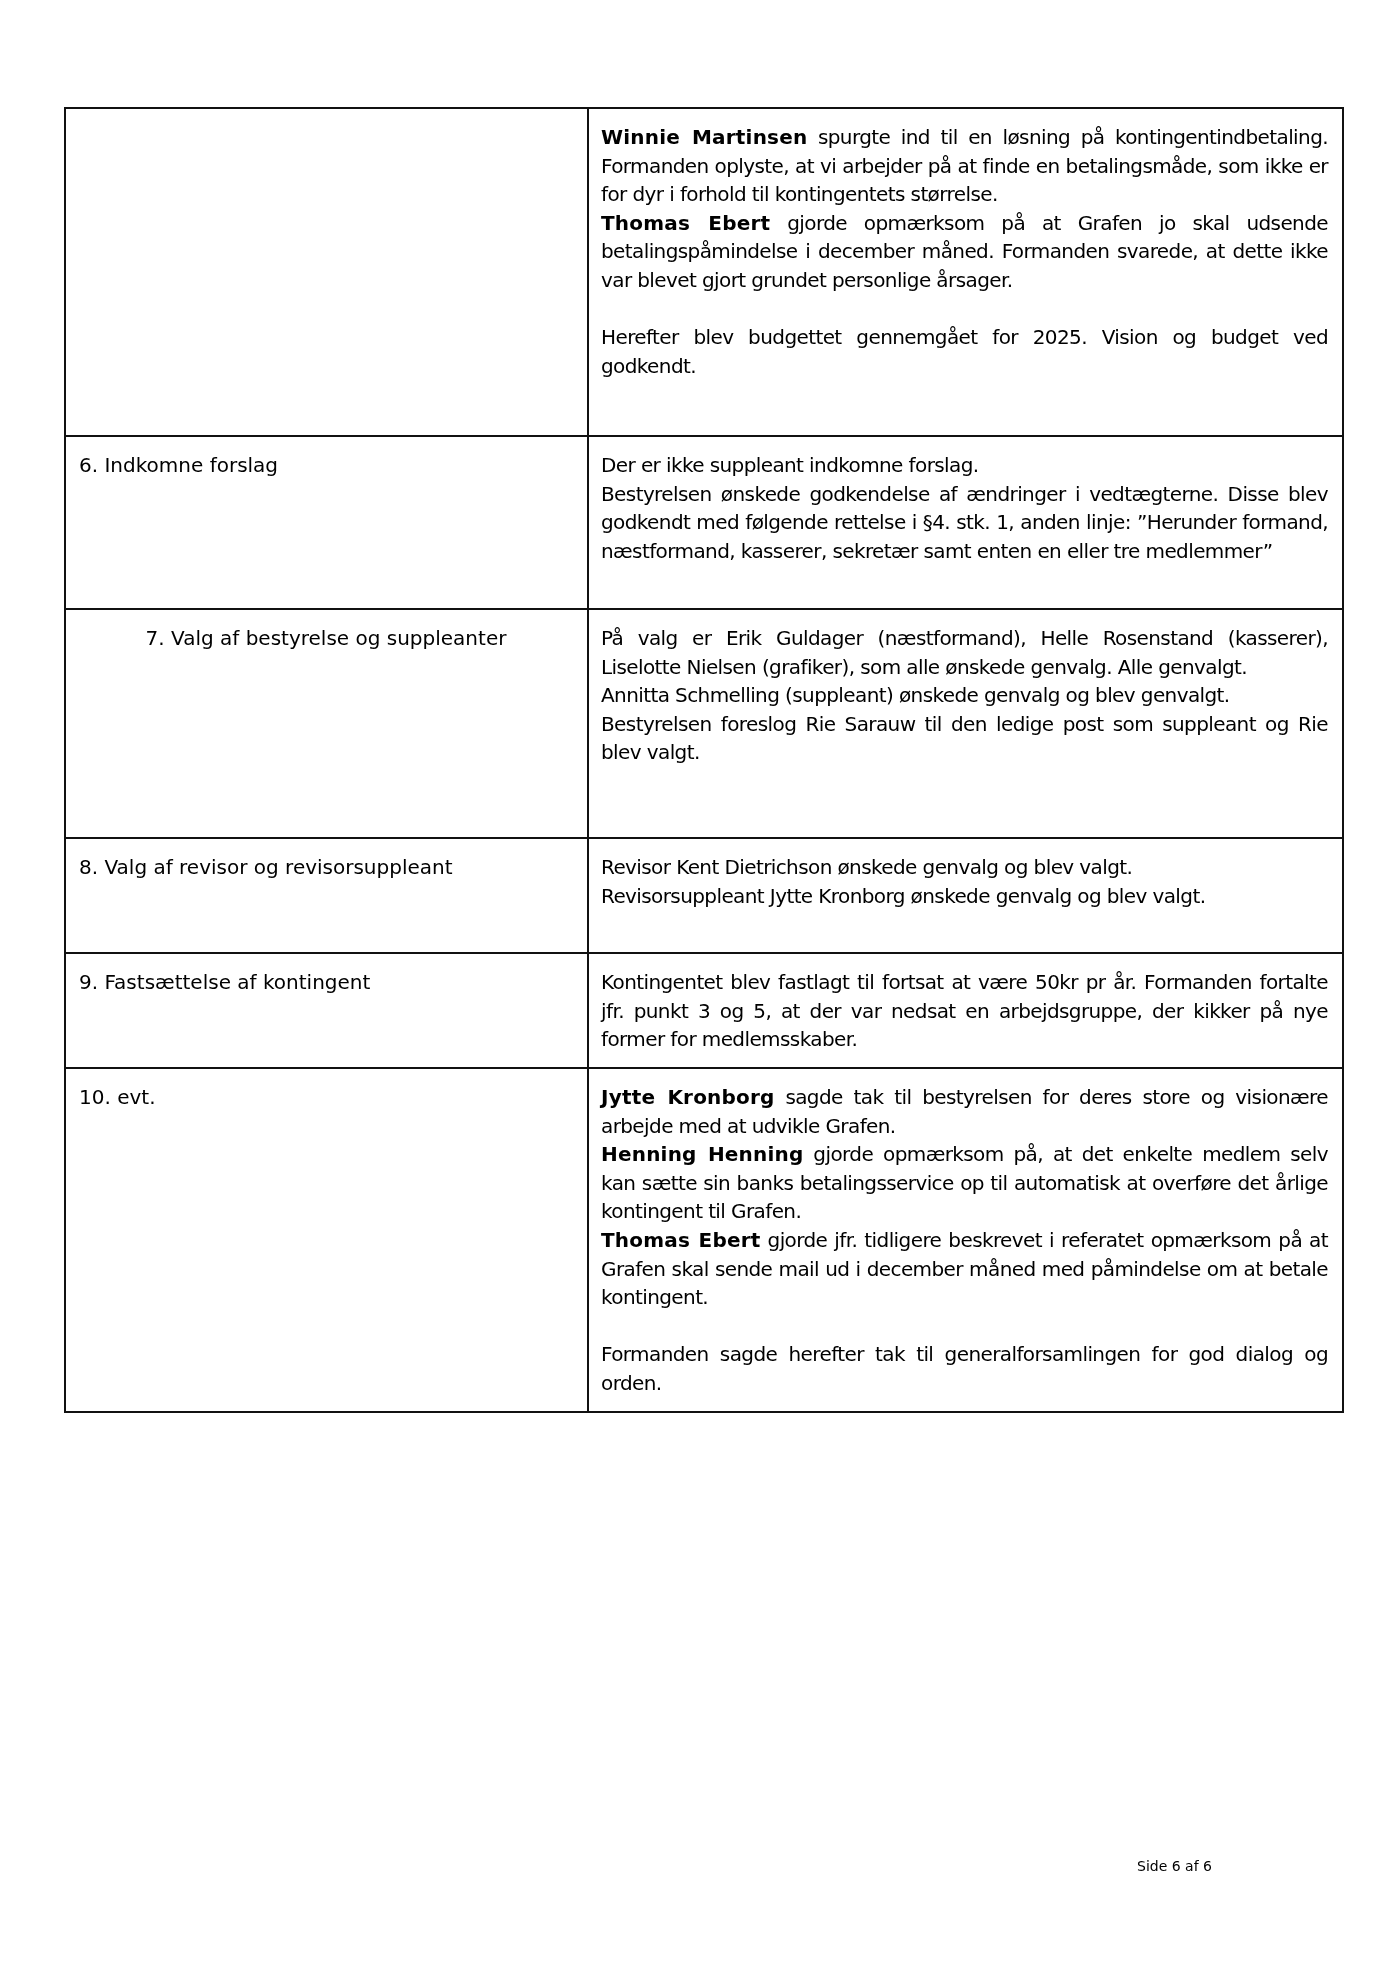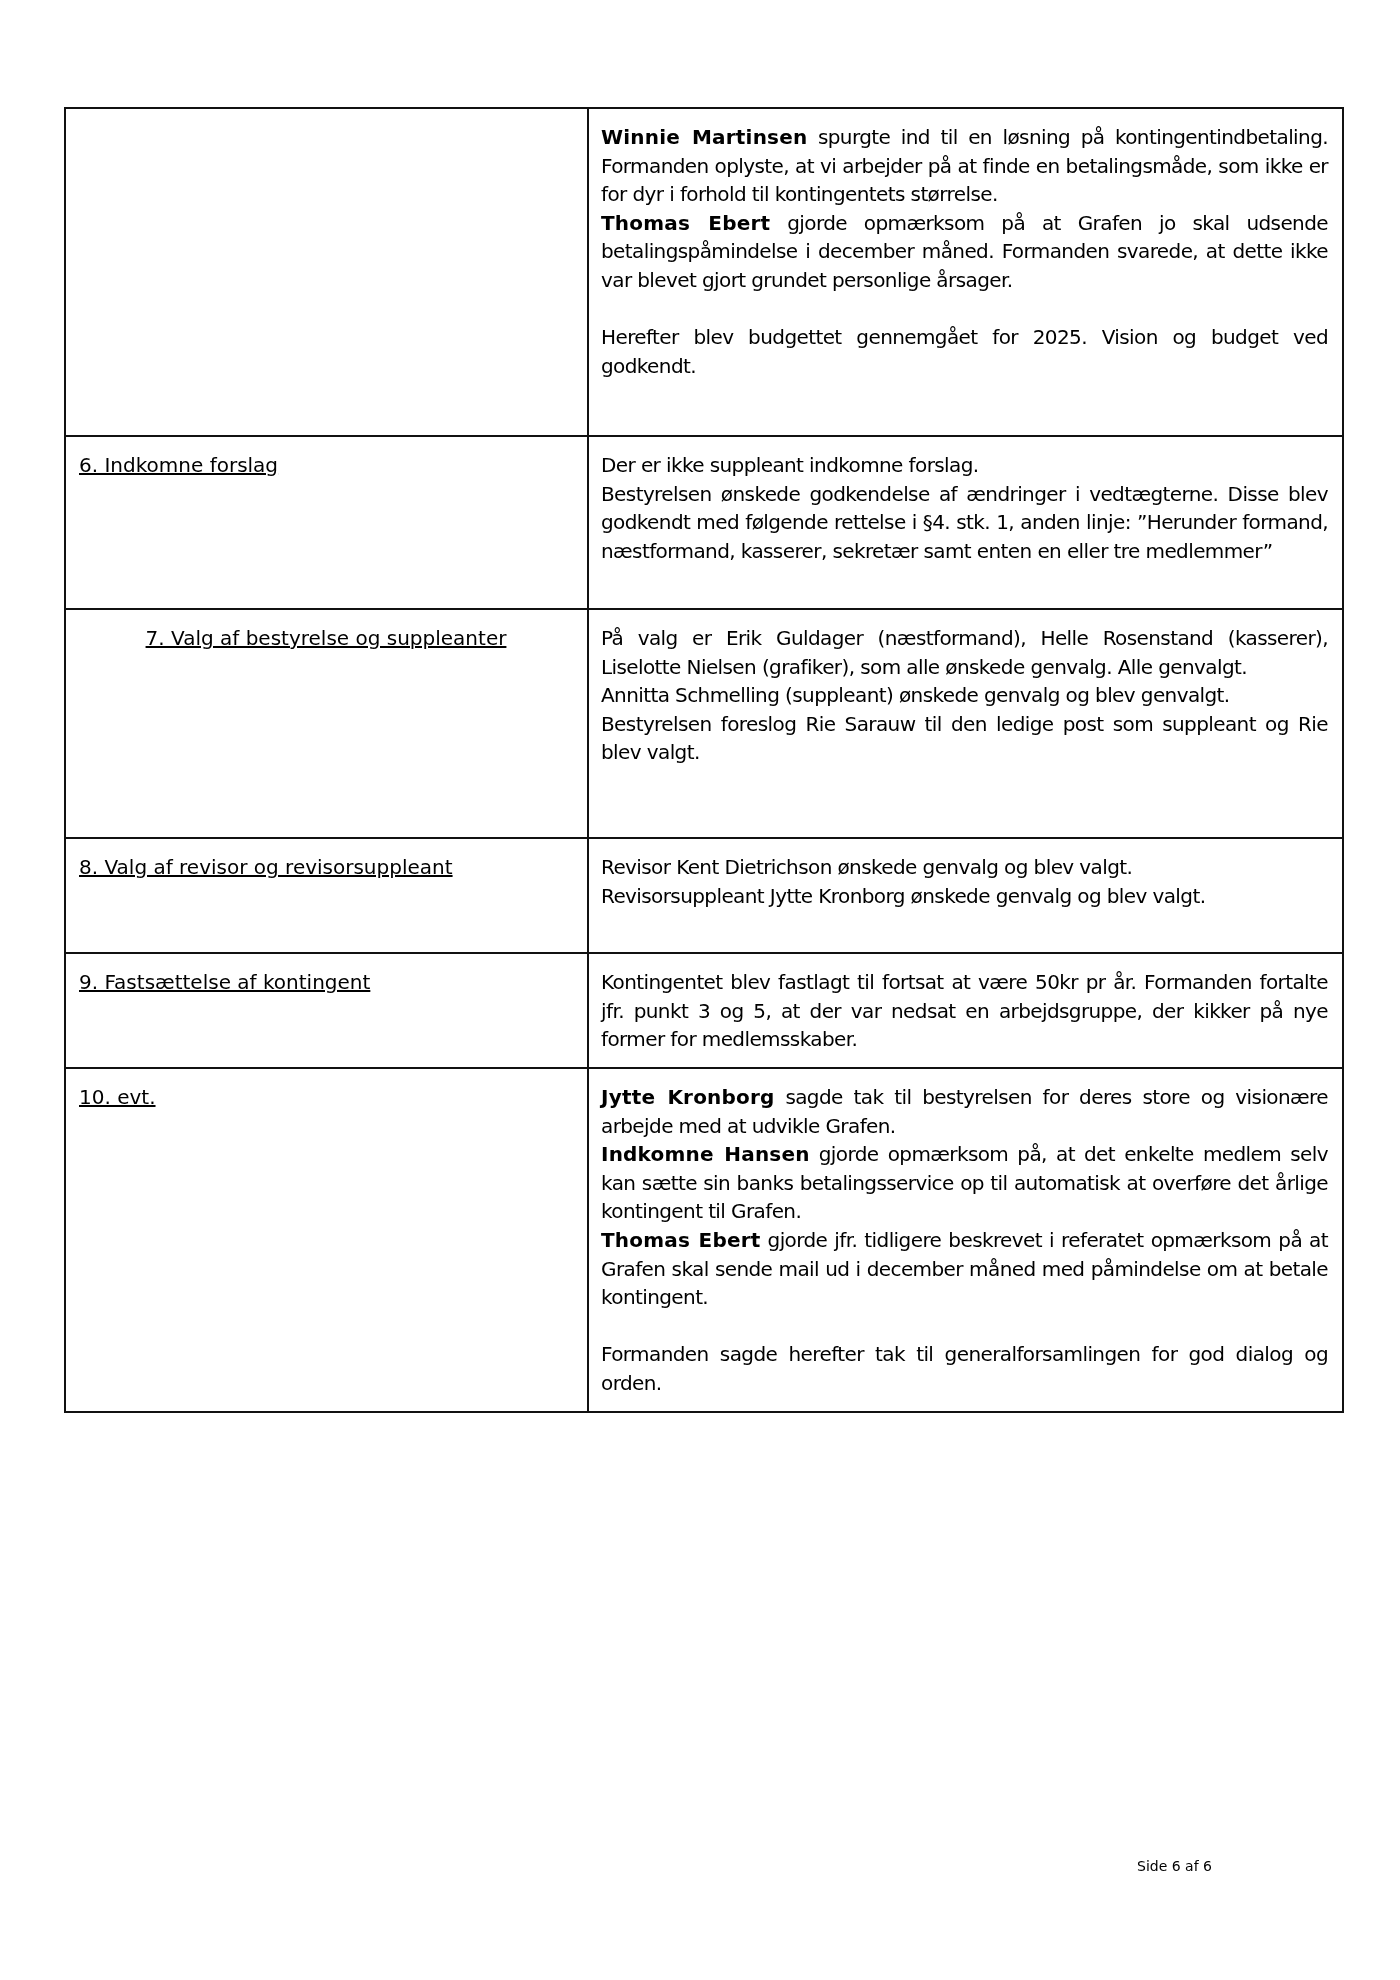--- a/index.html
+++ b/index.html
@@ -7,21 +7,21 @@
            font-family: "DejaVu Sans", sans-serif; color: #000; }
     .minutes-table {
       position: absolute; left: 64px; top: 107px; width: 1280px;
       border-collapse: collapse; table-layout: fixed;
     }
     .minutes-table td {
       border: 2px solid #111; vertical-align: top;
       padding: 14px 14px 12px 14px;
       font-size: 20px; line-height: 28.6px;
     }
-    .minutes-table td.col-item { width: 494px; padding-left: 13px; text-decoration: underline; }
+    .minutes-table td.col-item { width: 494px; padding-left: 13px; }
     .minutes-table td.col-notes {
       text-align: justify; font-family: "DejaVu Sans", sans-serif;
       letter-spacing: -0.6px; word-spacing: 0px; padding-left: 12px; padding-right: 14px;
     }
     .para { margin: 0; }
     .gap { height: 28.6px; }
     b.speaker { font-weight: bold; letter-spacing: 0.2px; }
     .row-0 td { height: 300px; }
     .row-1 td { height: 145px; }
     .row-2 td { height: 201px; text-align: center; }
@@ -72,21 +72,21 @@
     <tr class="row-4">
       <td class="col-item">9. Fastsættelse af kontingent</td>
       <td class="col-notes">
         <p class="para"><span>Kontingentet blev fastlagt til fortsat at være 50kr pr år. Formanden fortalte jfr. punkt 3 og 5, at der var nedsat en arbejdsgruppe, der kikker på nye former for medlemsskaber.</span></p>
       </td>
     </tr>
     <tr class="row-5">
       <td class="col-item">10. evt.</td>
       <td class="col-notes">
         <p class="para"><b class="speaker">Jytte Kronborg</b><span> sagde tak til bestyrelsen for deres store og visionære arbejde med at udvikle Grafen.</span></p>
-        <p class="para"><b class="speaker">Indkomne Hansen</b><span> gjorde opmærksom på, at det enkelte medlem selv kan sætte sin banks betalingsservice op til automatisk at overføre det årlige kontingent til Grafen.</span></p>
+        <p class="para"><b class="speaker">Henning Henning</b><span> gjorde opmærksom på, at det enkelte medlem selv kan sætte sin banks betalingsservice op til automatisk at overføre det årlige kontingent til Grafen.</span></p>
         <p class="para"><b class="speaker">Thomas Ebert</b><span> gjorde jfr. tidligere beskrevet i referatet opmærksom på at Grafen skal sende mail ud i december måned med påmindelse om at betale kontingent.</span></p>
         <div class="gap"></div>
         <p class="para"><span>Formanden sagde herefter tak til generalforsamlingen for god dialog og orden.</span></p>
       </td>
     </tr>
   </tbody>
 </table>
 
 <div class="page-footer">Side 6 af 6</div>
 

